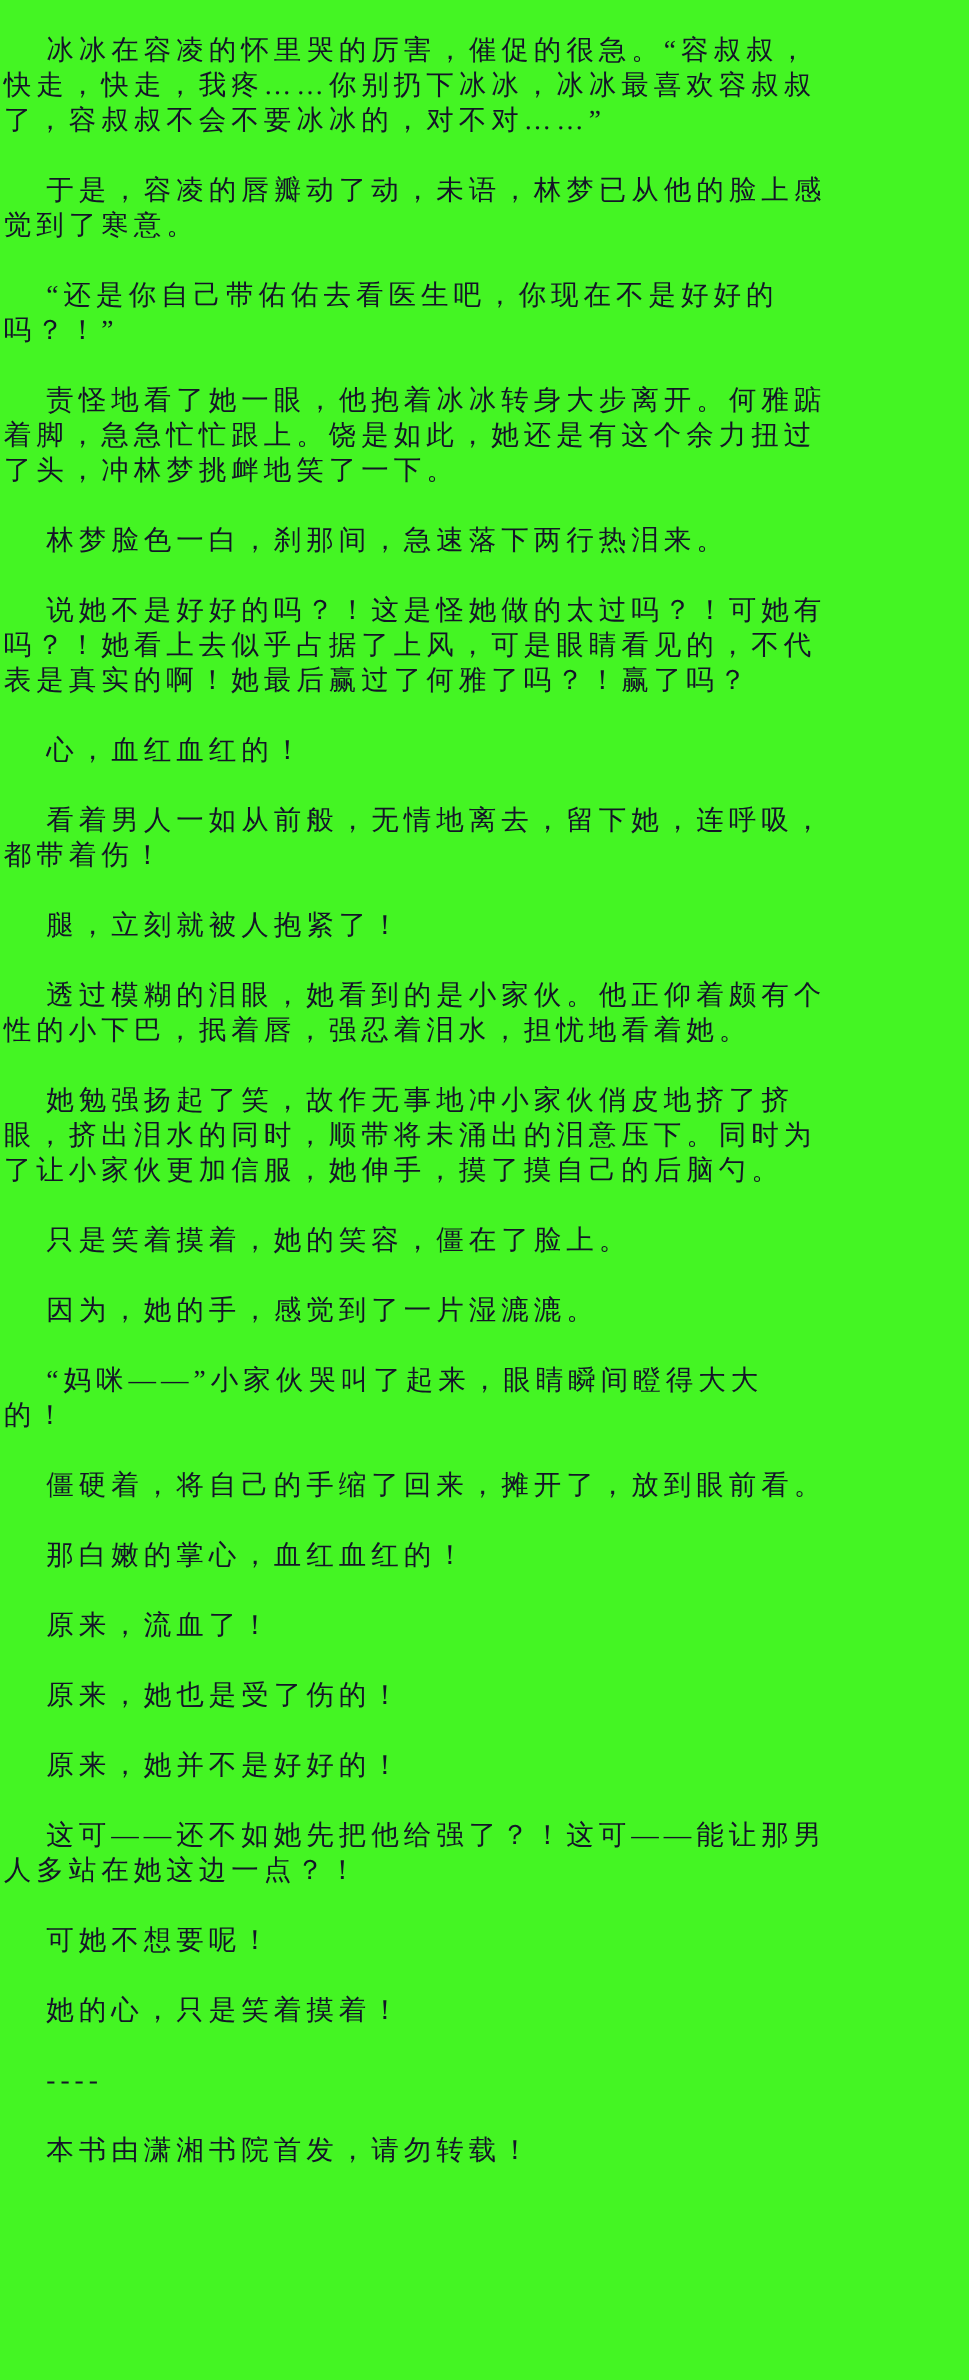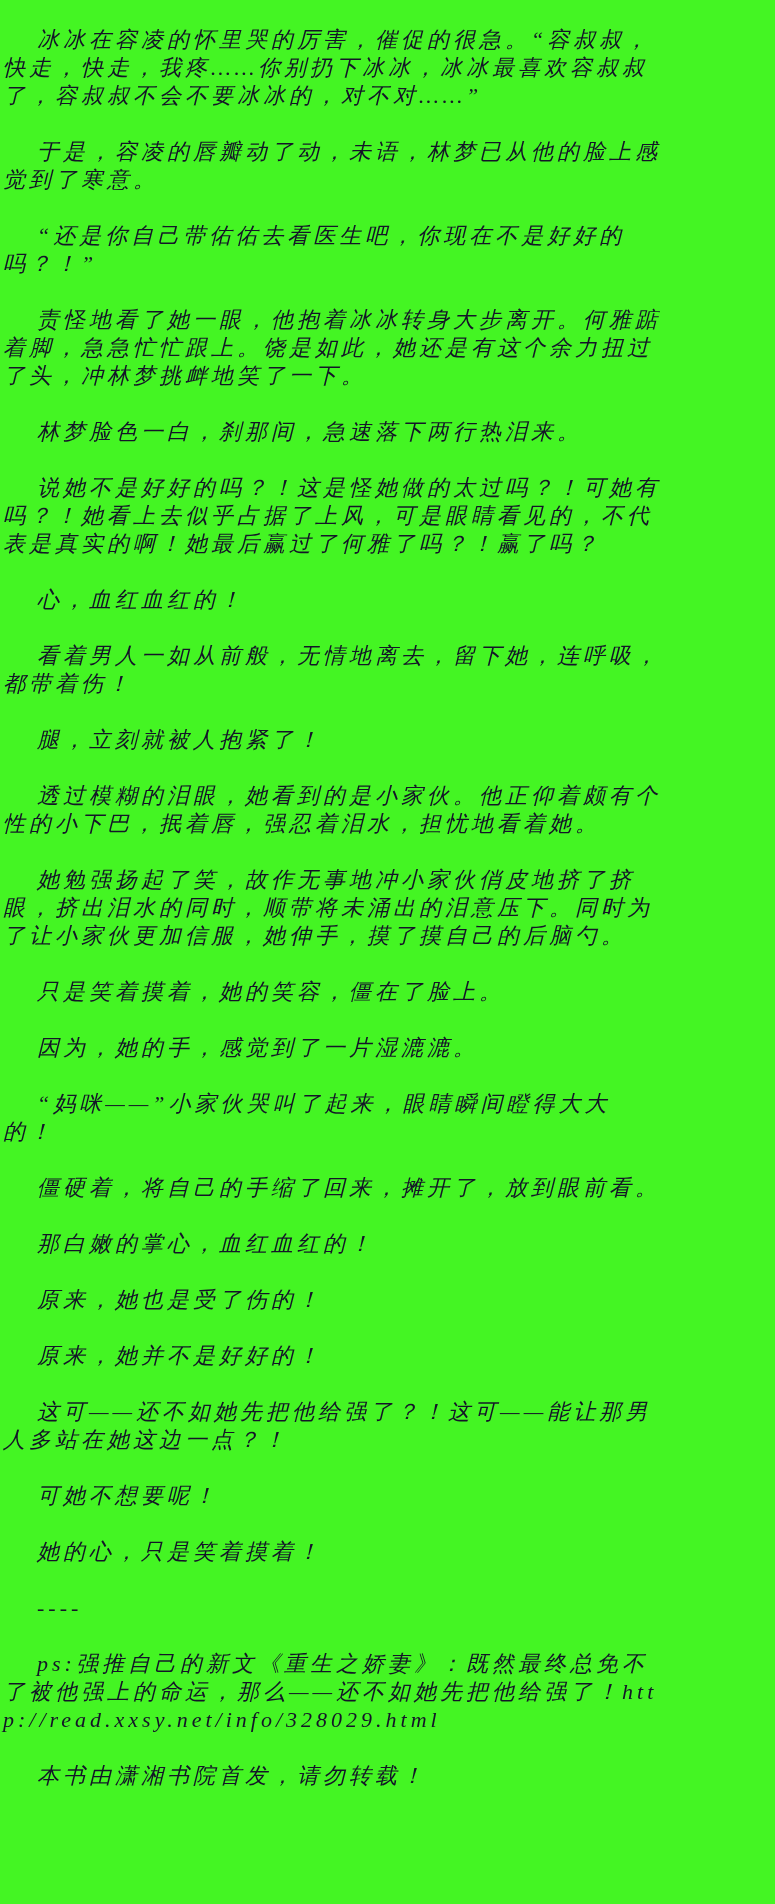--- a/index.html
+++ b/index.html
@@ -9,21 +9,20 @@
   body {
     background: var(--bg, #44f523);
     font-family: "Liberation Serif", serif;
   }
   .page {
     width: 664px;
     height: 1904px;
     overflow: hidden;
     background: var(--bg, #44f523);
     box-sizing: border-box;
-    font-style: italic;
   }
   .content {
     padding: 26px 3px 10px 3px;
     color: var(--fg, #141428);
   }
   .content p.para {
     margin: 0 0 28px 0;
     font-size: 22px;
     line-height: 28px;
     letter-spacing: 4px;
@@ -46,22 +45,22 @@
       <p class="para">心，血红血红的！</p>
       <p class="para">看着男人一如从前般，无情地离去，留下她，连呼吸，都带着伤！</p>
       <p class="para">腿，立刻就被人抱紧了！</p>
       <p class="para">透过模糊的泪眼，她看到的是小家伙。他正仰着颇有个性的小下巴，抿着唇，强忍着泪水，担忧地看着她。</p>
       <p class="para">她勉强扬起了笑，故作无事地冲小家伙俏皮地挤了挤眼，挤出泪水的同时，顺带将未涌出的泪意压下。同时为了让小家伙更加信服，她伸手，摸了摸自己的后脑勺。</p>
       <p class="para">只是笑着摸着，她的笑容，僵在了脸上。</p>
       <p class="para">因为，她的手，感觉到了一片湿漉漉。</p>
       <p class="para">“妈咪——”小家伙哭叫了起来，眼睛瞬间瞪得大大的！</p>
       <p class="para">僵硬着，将自己的手缩了回来，摊开了，放到眼前看。</p>
       <p class="para">那白嫩的掌心，血红血红的！</p>
+      <p class="para">原来，流血了！</p>
       <p class="para">原来，她也是受了伤的！</p>
       <p class="para">原来，她并不是好好的！</p>
       <p class="para">这可——还不如她先把他给强了？！这可——能让那男人多站在她这边一点？！</p>
       <p class="para">可她不想要呢！</p>
       <p class="para">她的心，只是笑着摸着！</p>
       <p class="para">----</p>
-      <p class="para">ps:强推自己的新文《重生之娇妻》：既然最终总免不了被他强上的命运，那么——还不如她先把他给强了！http://read.xxsy.net/info/328029.html</p>
       <p class="para">本书由潇湘书院首发，请勿转载！</p>
     </div>
 </div>
 
 </body></html>

